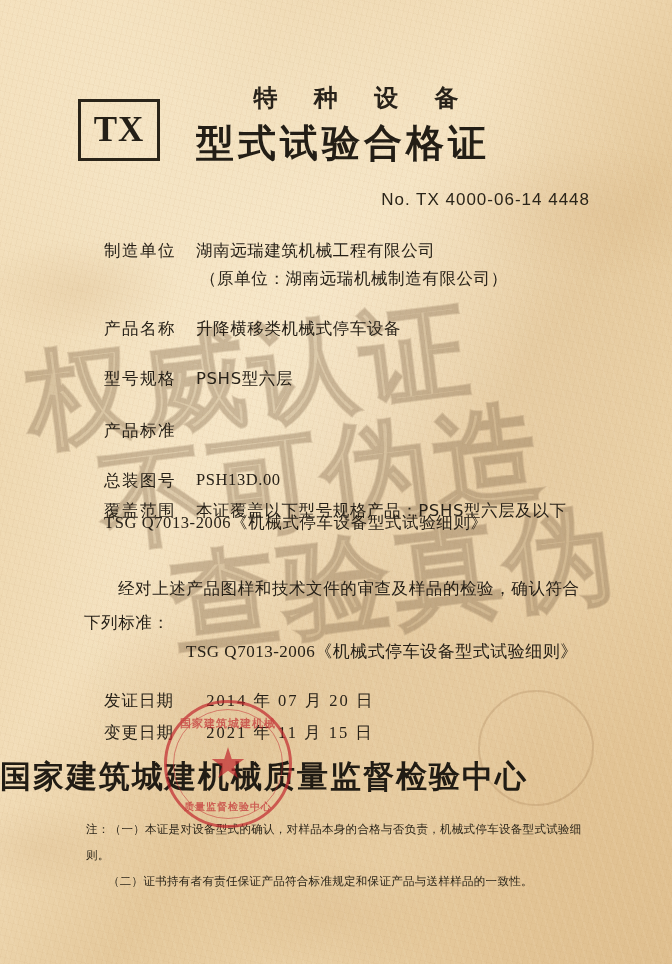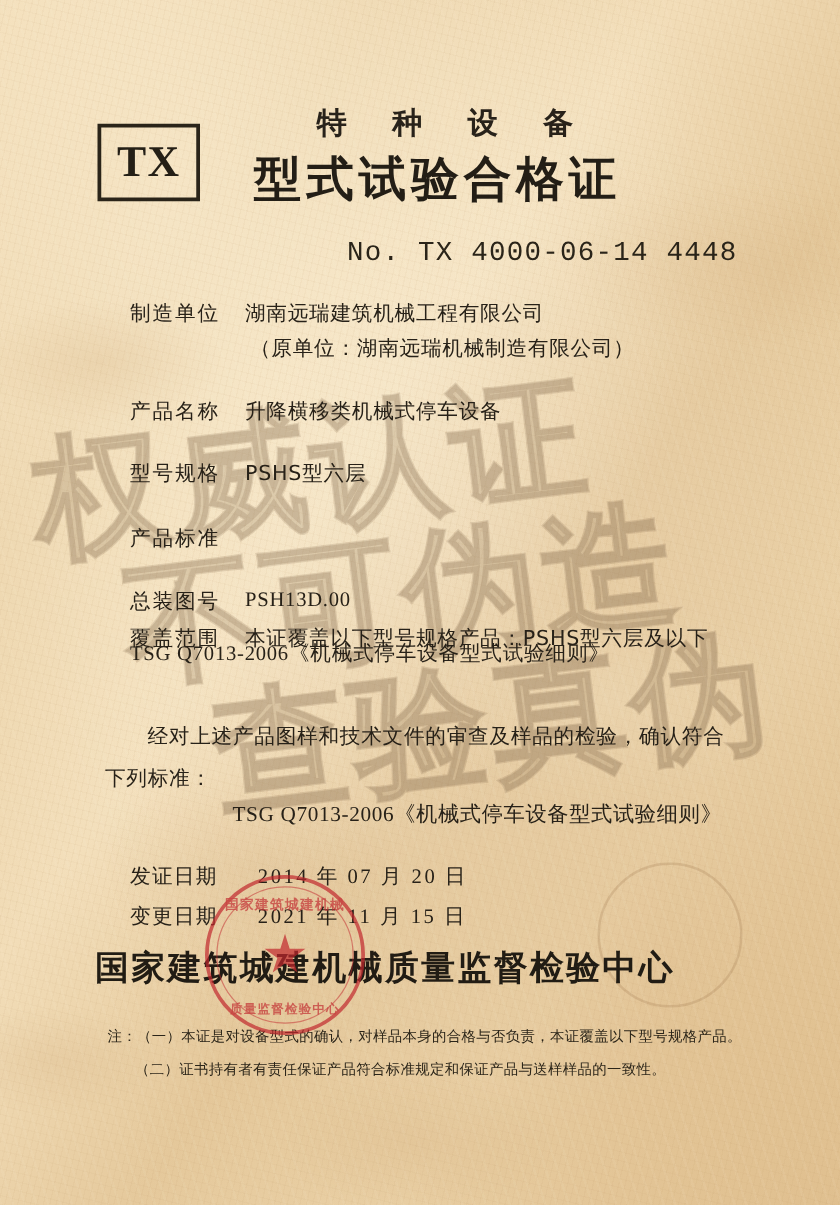--- a/index.html
+++ b/index.html
@@ -111,37 +111,37 @@
     text-align: center;
     font-family: "DejaVu Sans", sans-serif;
     font-weight: bold;
     font-size: 24px;
     letter-spacing: 14px;
     color: #28221a;
     text-indent: 14px;
   }
   #title-main {
     position: absolute;
-    left: 168px;
+    left: 192px;
     top: 118px;
     width: 360px;
-    text-align: center;
+    text-align: left;
     font-family: "DejaVu Sans", sans-serif;
     font-weight: bold;
     font-size: 38px;
     letter-spacing: 4px;
     color: #231e16;
     text-indent: 4px;
   }
   #serial {
     position: absolute;
     right: 82px;
     top: 190px;
-    font-family: Liberation Mono, monospace;
-    font-size: 22px;
+    font-family: Liberation Sans, sans-serif;
+    font-size: 17px;
     letter-spacing: 1px;
     color: #2a2419;
   }
 
   
   .field-row {
     position: absolute;
     left: 104px;
     width: 520px;
     display: flex;
@@ -217,24 +217,24 @@
   #date-change { top: 722px; }
   .date-row .date-label { display: inline-block; width: 96px; }
   .date-row .date-value { font-family: "Liberation Serif", serif; letter-spacing: 2px; }
 
   
   #issuer {
     position: absolute;
     left: 0;
     top: 756px;
     width: 540px;
-    text-align: right;
-    font-family: "DejaVu Sans", sans-serif;
-    font-weight: bold;
-    font-size: 27px;
+    text-align: left;
+    font-family: "DejaVu Sans", sans-serif;
+    font-weight: bold;
+    font-size: 31px;
     letter-spacing: 2px;
     color: #211c14;
   }
 
   
   #notes {
     position: absolute;
     left: 86px;
     top: 816px;
     width: 508px;
@@ -387,21 +387,21 @@
     </div>
 
     <div class="date-row" id="date-change">
       <span class="date-label">变更日期</span>
       <span class="date-value">2021 年  11 月 15 日</span>
     </div>
 
     <div id="issuer">国家建筑城建机械质量监督检验中心</div>
 
     <div id="notes">
-      <div class="note-line first">注：（一）本证是对设备型式的确认，对样品本身的合格与否负责，本证覆盖以下型号规格产品。</div>
+      <div class="note-line first">注：（一）本证是对设备型式的确认，对样品本身的合格与否负责，机械式停车设备型式试验细则。</div>
       <div class="note-line second">（二）证书持有者有责任保证产品符合标准规定和保证产品与送样样品的一致性。</div>
     </div>
 
     <div id="seal">
       <div class="ring"></div>
       <div class="inner-ring"></div>
       <div class="seal-top-text">国家建筑城建机械</div>
       <div class="star"></div>
       <div class="seal-bottom-text">质量监督检验中心</div>
     </div>

